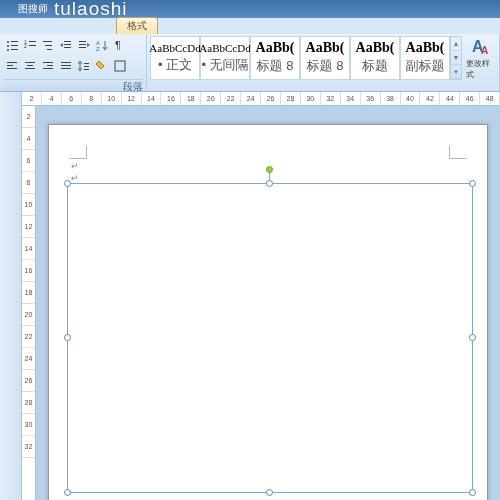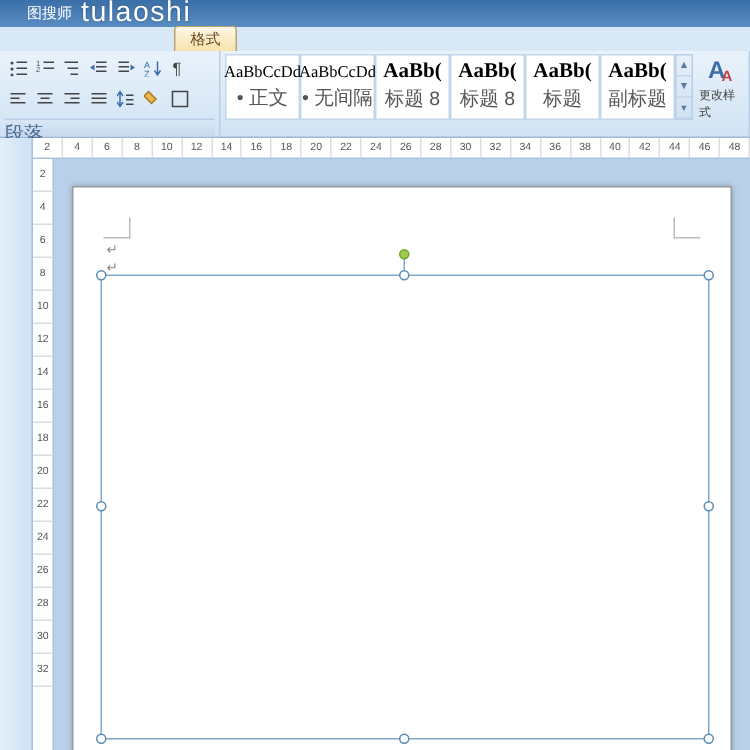--- a/index.html
+++ b/index.html
@@ -5,21 +5,21 @@
 *{box-sizing:border-box;margin:0;padding:0;font-family:"Microsoft YaHei",SimSun,Arial,sans-serif}
 body{width:500px;height:500px;overflow:hidden;background:#fff}
 .app{width:500px;height:500px;display:flex;flex-direction:column;background:linear-gradient(180deg,#cfe3f5 0%,#d5e7f7 100%)}
 .titlebar{height:18px;background:linear-gradient(180deg,#3a6fa8,#5a8dc2);display:flex;align-items:center;padding:0 18px;color:#fff;font-size:10px;gap:6px}
 .watermark{font-size:19px;color:#fff;letter-spacing:1px;text-shadow:0 0 2px rgba(0,0,0,.3)}
 .tabstrip{height:16px;background:#d9e8f7;display:flex;align-items:flex-end;padding-left:116px}
 .tab{background:linear-gradient(180deg,#fef6e7,#f8e3ad);border:1px solid #c0a36b;border-bottom:none;border-radius:3px 3px 0 0;padding:1px 10px;font-size:10px;color:#6a4a1f}
 .ribbon{height:58px;background:linear-gradient(180deg,#e9f2fb,#d1e3f4);border-bottom:1px solid #9ab9d8;display:flex}
 .group{border-right:1px solid #b7cee6;display:flex;flex-direction:column;padding:2px 3px 0}
 .group-body{flex:1;display:flex;align-items:flex-start;gap:1px;flex-wrap:wrap}
-.group-label{height:12px;text-align:left;font-size:13px;color:#4b6a8d;background:linear-gradient(180deg,#d8e7f6,#c5d9ee);border-top:1px solid #b7cee6}
+.group-label{height:12px;text-align:right;font-size:10px;color:#4b6a8d;background:linear-gradient(180deg,#d8e7f6,#c5d9ee);border-top:1px solid #b7cee6}
 .icon-btn{width:18px;height:18px;border:1px solid transparent;border-radius:2px;display:flex;align-items:center;justify-content:center;background:transparent}
 .icon-btn svg{display:block}
 .para-row{display:flex;gap:0;height:20px}
 .style-gallery{display:flex;gap:0;height:28px}
 .style-item{width:50px;height:44px;border:1px solid #c4d6ea;background:#fff;display:flex;flex-direction:column;align-items:center;justify-content:center;font-size:8px;color:#333}
 .style-sample{font-size:11px;font-family:"SimSun",serif;color:#000;line-height:1}
 .style-sample.big{font-size:14px;font-weight:bold}
 .style-name{font-size:13px;margin-top:2px;color:#555}
 .gallery-handle{width:12px;height:44px;background:linear-gradient(180deg,#e6f0fa,#d0e1f2);border:1px solid #b7cee6;display:flex;flex-direction:column}
 .gallery-handle div{flex:1;display:flex;align-items:center;justify-content:center;font-size:7px;color:#5a7aa0;border-bottom:1px solid #c4d6ea}

